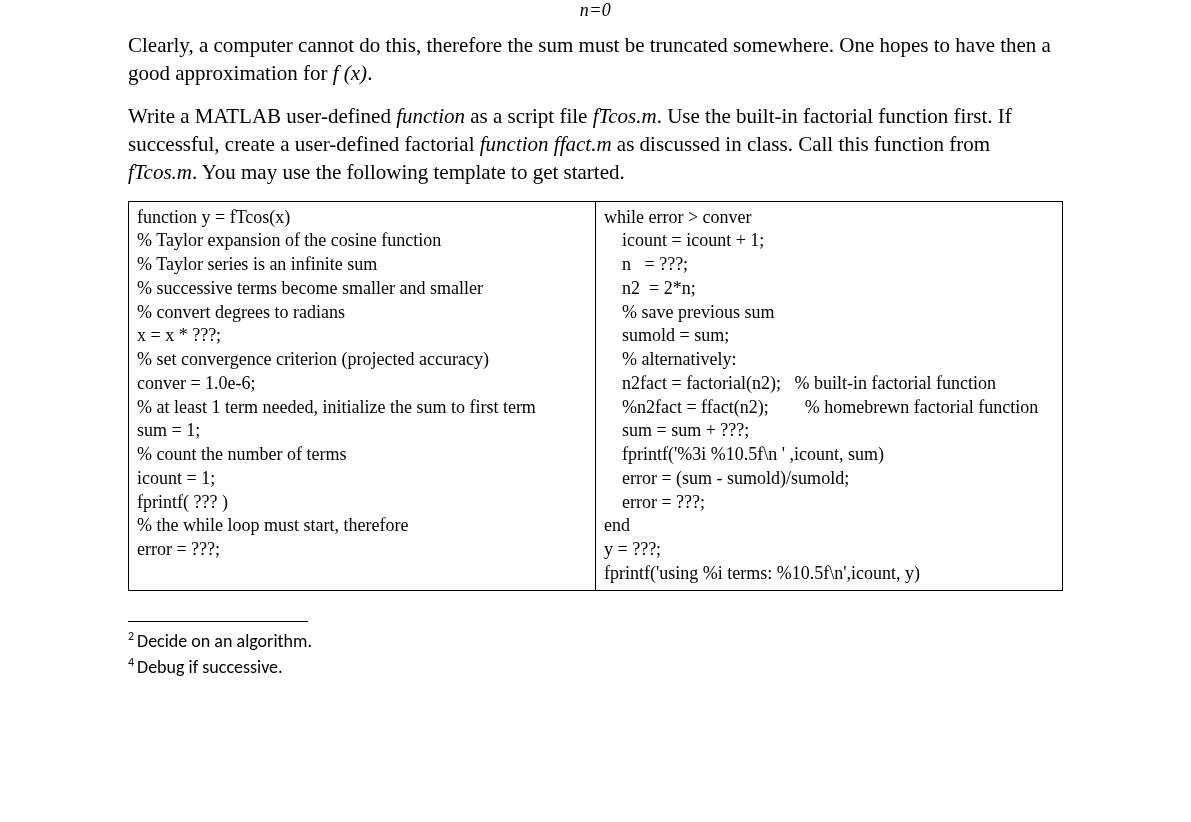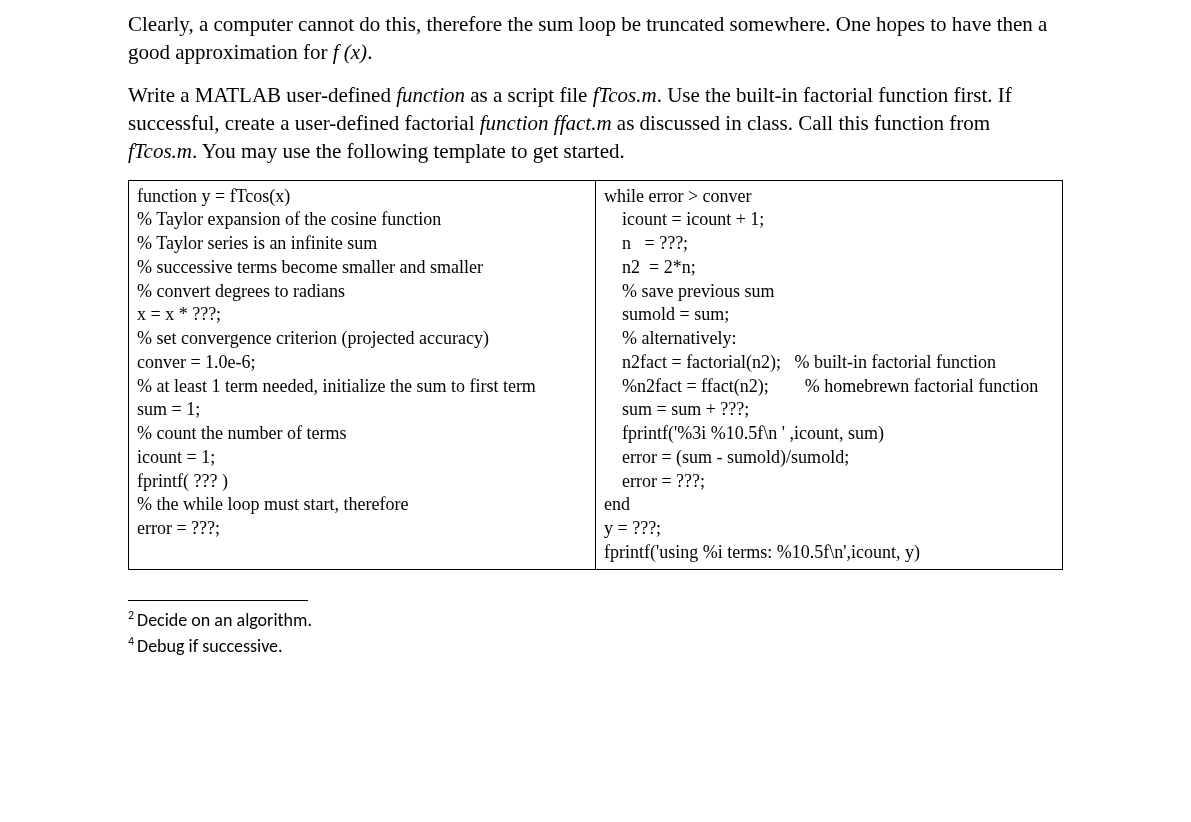--- a/index.html
+++ b/index.html
@@ -59,23 +59,24 @@
     font-size: 12px;
     vertical-align: super;
     margin-right: 3px;
   }
 </style>
 </head>
 <body>
 
 <div class="page">
 
+  <div class="eqn-fragment">n=0</div>
 
   <p class="para">
-    <span>Clearly, a computer cannot do this, therefore the sum loop be truncated somewhere. One hopes to have then a good approximation for </span><span class="ital">f (x)</span><span>.</span>
+    <span>Clearly, a computer cannot do this, therefore the sum must be truncated somewhere. One hopes to have then a good approximation for </span><span class="ital">f (x)</span><span>.</span>
   </p>
 
   <p class="para">
     <span>Write a MATLAB user-defined </span><span class="ital">function</span><span> as a script file </span><span class="ital">fTcos.m</span><span>. Use the built-in factorial function first. If successful, create a user-defined factorial </span><span class="ital">function ffact.m</span><span> as discussed in class. Call this function from </span><span class="ital">fTcos.m</span><span>. You may use the following template to get started.</span>
   </p>
 
   <table class="code-table">
     <tbody>
         <tr>
       <td style="width:50%;margin-top:8px;">function y = fTcos(x)

